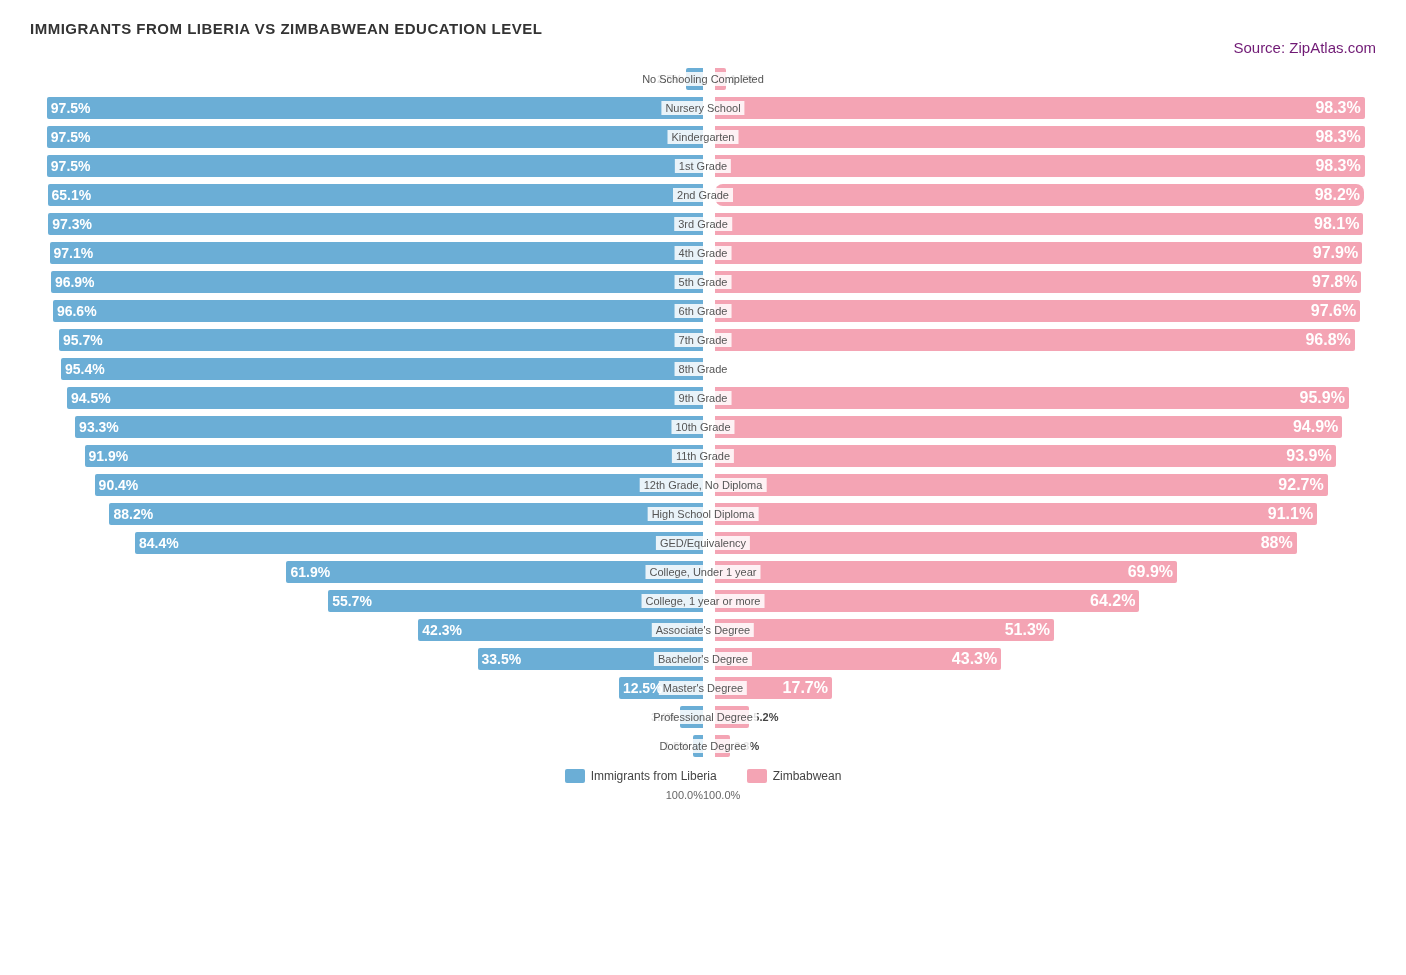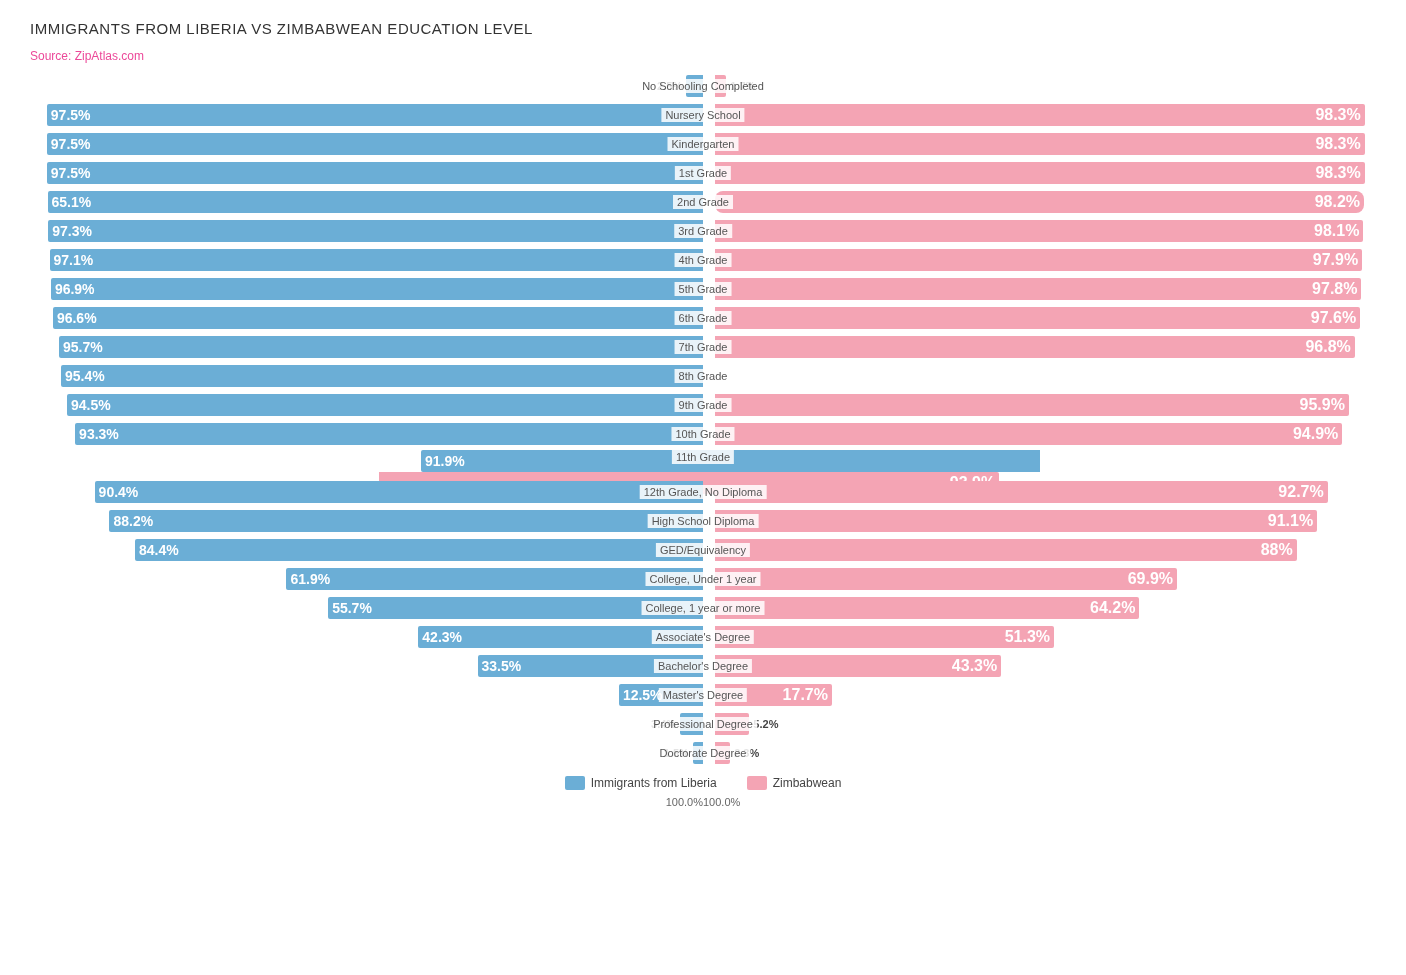--- a/index.html
+++ b/index.html
@@ -5,30 +5,30 @@
     * { box-sizing: border-box; margin: 0; padding: 0; }
     body {
       font-family: Arial, sans-serif;
       background: #fff;
       width: 1406px;
       min-height: 975px;
       padding: 20px 30px;
     }
     .chart-title {
       font-size: 15px;
-      font-weight: normal;
+      font-weight: bold;
       color: #333;
       text-transform: uppercase;
       letter-spacing: 0.5px;
-      margin-bottom: 12px;
+      margin-bottom: 2px;
     }
     .source {
-      text-align: left;
-      font-size: 12px;
-      color: #ec4899;
+      text-align: right;
+      font-size: 15px;
+      color: #701a75;
       margin-bottom: 10px;
     }
     .chart-container {
       position: relative;
       width: 100%;
     }
     
     
     .row-wrapper {
       display: flex;
@@ -300,21 +300,21 @@
           <span class="bar-label-left">93.3%</span>
         </div>
       </div>
       <div class="right-section">
         <div class="pink-bar" style="width: 94.9%;">
           <span class="bar-label-right">94.9%</span>
         </div>
       </div>
       <div class="label-center">10th Grade</div>
     </div>
-    <div class="row-wrapper" style="position: relative; flex-direction: column;">
+    <div class="row-wrapper" style="position: relative;">
       <div class="left-section">
         <div class="blue-bar" style="width: 91.9%;">
           <span class="bar-label-left">91.9%</span>
         </div>
       </div>
       <div class="right-section">
         <div class="pink-bar" style="width: 93.9%;">
           <span class="bar-label-right">93.9%</span>
         </div>
       </div>

